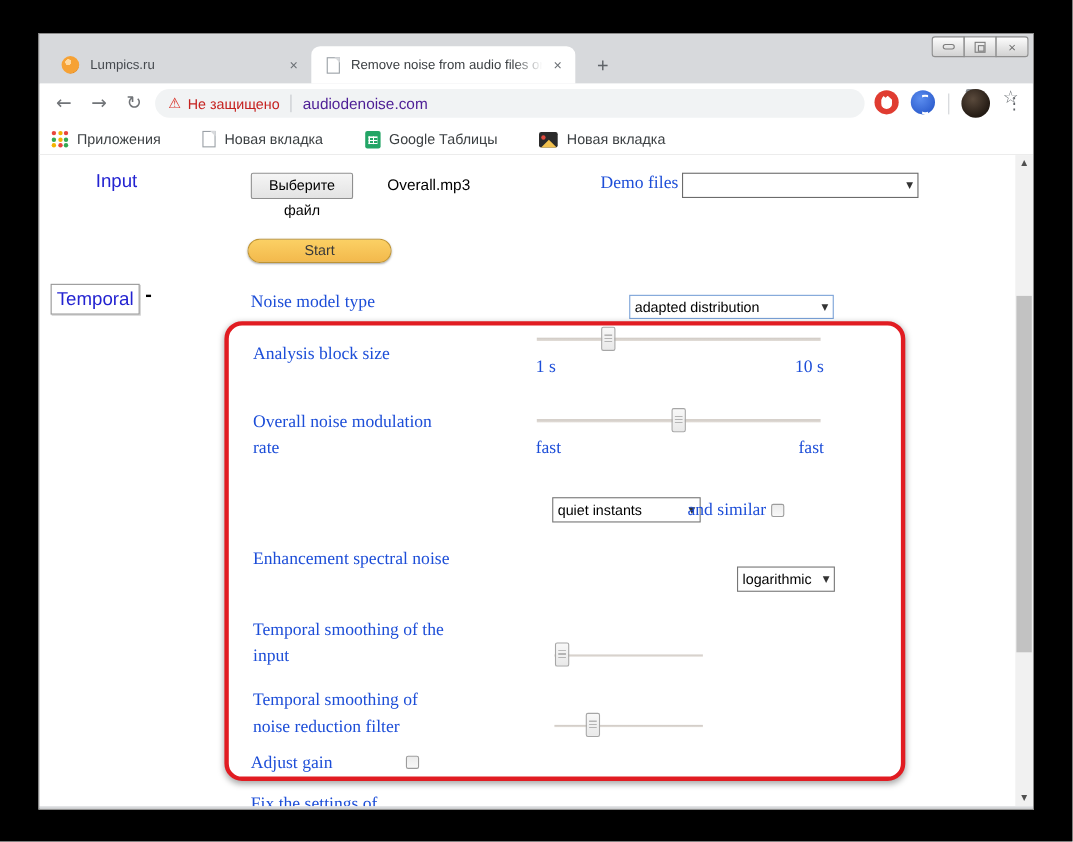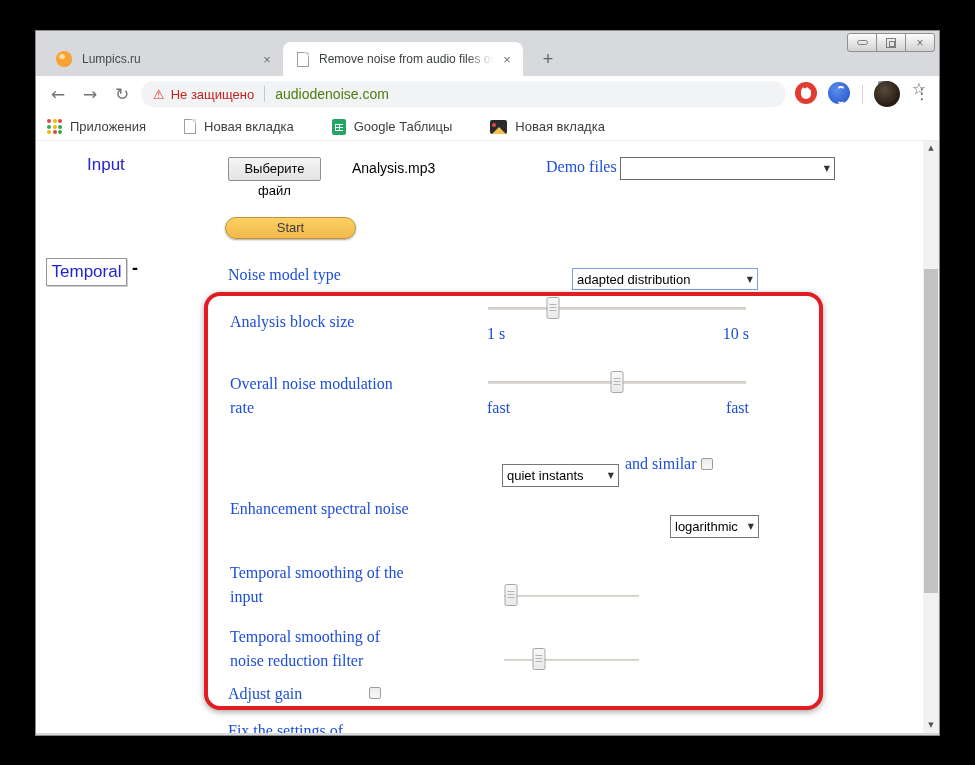--- a/index.html
+++ b/index.html
@@ -40,21 +40,21 @@
 
   
   .toolbar { position:absolute; left:0; top:45px; width:100%; height:37px; background:#fff; }
   .nav-ic { position:absolute; top:5px; width:26px; height:26px; text-align:center; line-height:26px;
             font-size:17px; color:#717478; font-family:"DejaVu Sans", sans-serif; }
   .omnibox { position:absolute; left:105px; top:5px; width:645px; height:26px; border-radius:13px;
              background:#f1f3f4; display:flex; align-items:center; padding:0 12px; }
   .warn-ic { color:#d93025; font-size:13px; font-family:"DejaVu Sans", sans-serif; margin-right:6px; }
   .sec-text { color:#c5221f; font-size:13px; margin-right:10px; }
   .omni-div { width:1px; height:16px; background:#c4c7cb; margin-right:10px; }
-  .url-text { color:#4d7c0f; font-size:14px; }
+  .url-text { color:#4c1d95; font-size:14px; }
   .translate-ic { position:absolute; right:44px; top:5px; width:17px; height:16px; }
   .translate-ic .b1 { position:absolute; left:0; top:0; width:12px; height:12px; background:#8a8f94; border-radius:2px; }
   .translate-ic .b2 { position:absolute; right:0; bottom:0; width:10px; height:10px; background:#fff; border:1.5px solid #8a8f94; border-radius:2px; }
   .star-ic { position:absolute; right:13px; top:3px; font-size:16px; color:#6b7075; font-family:"DejaVu Sans", sans-serif; }
   .ext-red { position:absolute; left:759px; top:6px; width:22px; height:22px; border-radius:50%; background:#e03c31; }
   .ext-red::after { content:""; position:absolute; left:6px; top:5px; width:10px; height:12px;
         background:#fff; border-radius:4px 4px 5px 5px; clip-path:polygon(0 30%,20% 0,40% 15%,60% 0,80% 15%,100% 30%,100% 100%,0 100%); }
   .ext-blue { position:absolute; left:792px; top:6px; width:22px; height:22px; border-radius:50%;
         background:radial-gradient(circle at 40% 35%, #5b8def, #1f4fc4); }
   .ext-blue::after { content:""; position:absolute; left:4px; top:4px; width:14px; height:14px;
@@ -209,21 +209,21 @@
     <span class="bm-item">
       <span class="ic-image"></span>
       <span>Новая вкладка</span>
     </span>
   </div>
 
   <div class="content">
 
     <div class="lbl-input blue-label">Input</div>
     <div class="file-btn">Выберите файл</div>
-    <div class="file-name">Analysis.mp3</div>
+    <div class="file-name">Overall.mp3</div>
     <div class="lbl-demo serif">Demo files</div>
     <div class="sel sel-demo">
       <span></span>
       <span class="arrow">▼</span>
     </div>
 
     <div class="start-btn">Start</div>
 
     <div class="settings-box blue-label">Temporal</div>
     <div class="settings-minus">-</div>
@@ -249,21 +249,21 @@
       <div class="rb-label serif" style="left:22px; top:76px;">Overall noise modulation rate</div>
       <div class="slider" style="left:280px; top:74px; width:258px;">
         <span class="track"></span>
         <span class="thumb" style="left: 50%;"></span>
       </div>
       <div class="range-labels serif" style="left:279px; top:103px; width:262px;">
         <span>fast</span>
         <span>fast</span>
       </div>
 
-      <div class="sel" style="position:absolute; left:294px; top:168px; width:117px; height:23px; border-color:#767676;">
+      <div class="sel" style="position:absolute; left:294px; top:156px; width:135px; height:23px; border-color:#767676;">
         <span>quiet instants</span>
         <span class="arrow">▼</span>
       </div>
       <div class="serif" style="position:absolute; left:417px; top:159px;">and similar</div>
       <span class="checkbox" style="left:493px; top:162px;"></span>
 
       <div class="rb-label serif" style="left:22px; top:201px;">Enhancement spectral noise</div>
       <div class="sel" style="position:absolute; left:462px; top:219px; width:89px; height:23px; border-color:#767676;justify-content:flex-end;">
         <span>logarithmic</span>
         <span class="arrow">▼</span>

